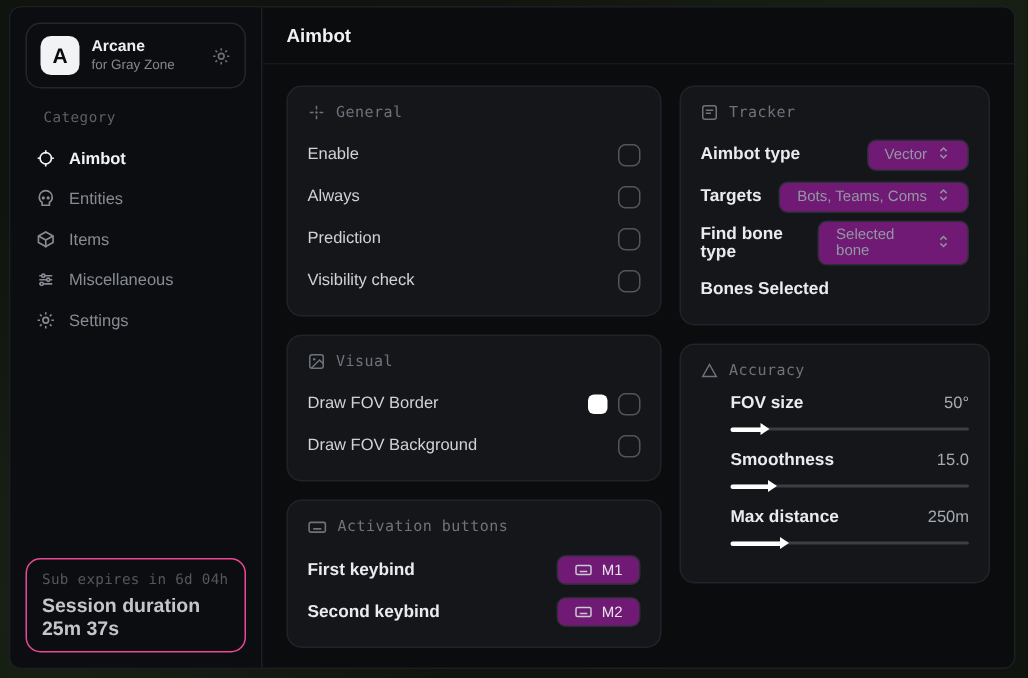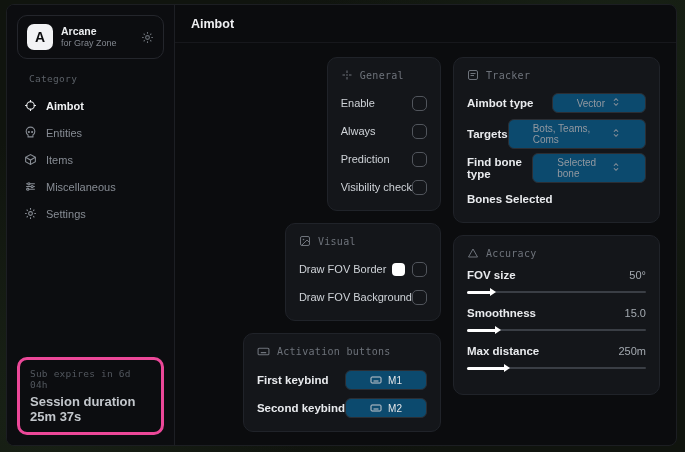--- a/index.html
+++ b/index.html
@@ -44,37 +44,37 @@
   }
   .nav { display:flex; flex-direction:column; }
   .nav-item {
     display:flex; align-items:center; gap:9px; padding:7px 6px;
     border-radius:7px; font-size:11px; color:#878c94; cursor:pointer;
   }
   .nav-item.active { color:#f2f3f5; font-weight:bold; }
   .nav-item .ni { display:flex; width:14px; justify-content:center; }
   .sb-spacer { flex:1; }
   .expiry-card {
-    border:3px solid #ec4899; border-radius:10px; padding:8px 10px;
+    border:1px solid #ec4899; border-radius:10px; padding:8px 10px;
     display:flex; flex-direction:column; gap:4px;
   }
   .expiry-line1 {
     font-family:"DejaVu Sans Mono", monospace;
     font-size:9.5px; color:#52575e; letter-spacing:.2px;
   }
   .expiry-line2 { font-size:13px; color:#c3c7cc; font-weight:bold; }
   
   .main { flex:1; display:flex; flex-direction:column; min-width:0; }
   .main-header {
     padding:12px 16px 11px 16px; border-bottom:1px solid #17181c;
   }
   .main-title { font-size:12.5px; font-weight:bold; color:#f0f1f3; }
   .content { display:flex; gap:12px; padding:14px 16px; align-items:flex-start; }
   .col { display:flex; flex-direction:column; gap:12px; }
-  .col-left { width:250px; min-width:250px;align-items:flex-end; }
+  .col-left { width:250px; min-width:250px; }
   .col-right { flex:1; }
   .card {
     background:#14161a; border:1px solid #202329; border-radius:10px;
     padding:11px 13px;
   }
   .card-head {
     display:flex; align-items:center; gap:7px; margin-bottom:10px;
     color:#6e737b; font-family:"DejaVu Sans Mono", monospace;
     font-size:10px; letter-spacing:.3px;
   }
@@ -89,28 +89,28 @@
   .checkbox {
     width:15px; height:15px; border:1.5px solid #51555c; border-radius:5px;
     background:transparent; cursor:pointer;
   }
   .ctrl-group { display:flex; align-items:center; gap:7px; }
   .swatch {
     width:13px; height:13px; border-radius:4px; background:#ffffff; cursor:pointer;
   }
   .pill {
     display:flex; align-items:center; gap:6px;
-    background:#0c4a6e; border:1px solid #2b2e34; border-radius:6px;
-    padding:3px 24px; cursor:pointer; font-size:10px; color:#e4e6e9;
+    background:#701a75; border:1px solid #2b2e34; border-radius:6px;
+    padding:3px 11px; cursor:pointer; font-size:10px; color:#e4e6e9;
   }
   .pill .pi { display:flex; color:#c7cbd0; }
   .pill.dd { color:#9298a0; }
   .pill.dd .sel-ic { color:#8d939b; }
   
-  .slider-group { margin-top:7px; margin-bottom:9px; }
+  .slider-group { margin-top:7px; margin-bottom:9px;margin-left:20px; }
   .slider-top { display:flex; justify-content:space-between; align-items:center; }
   .slider-val { font-size:11px; color:#a4aab1; }
   .slider { position:relative; height:12px; margin-top:5px; cursor:pointer; }
   .track {
     position:absolute; top:5px; left:0; right:0; height:2px;
     background:#3a3e45; border-radius:2px;
   }
   .fill {
     position:absolute; top:4.5px; left:0; height:3px;
     background:#ffffff; border-radius:2px;

